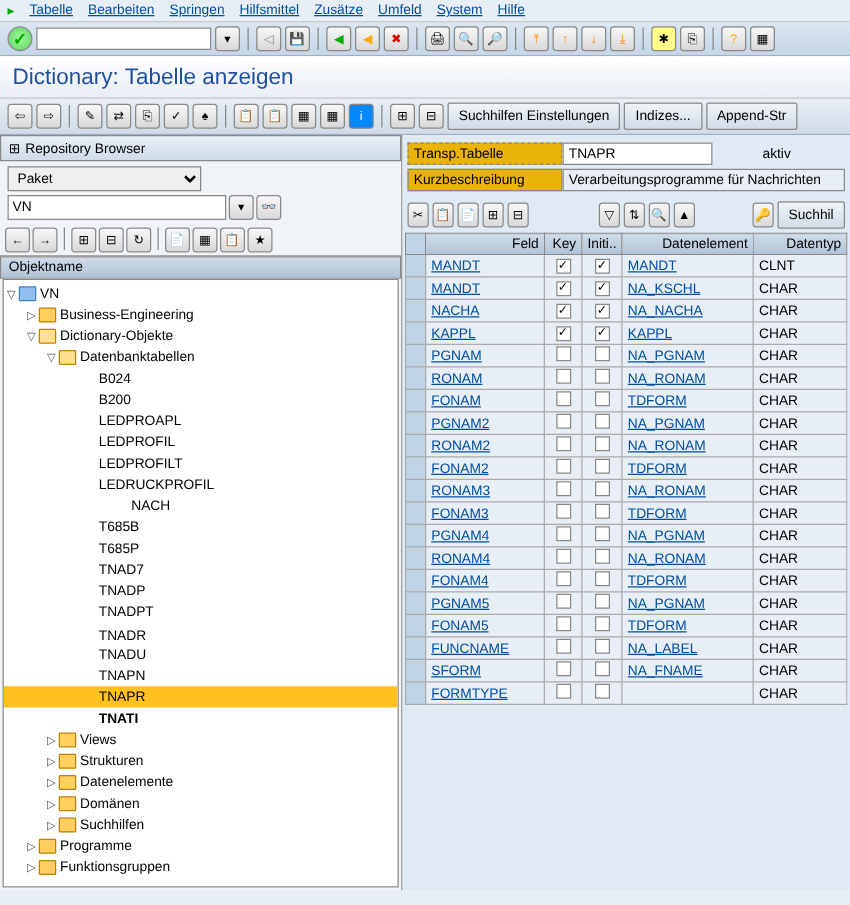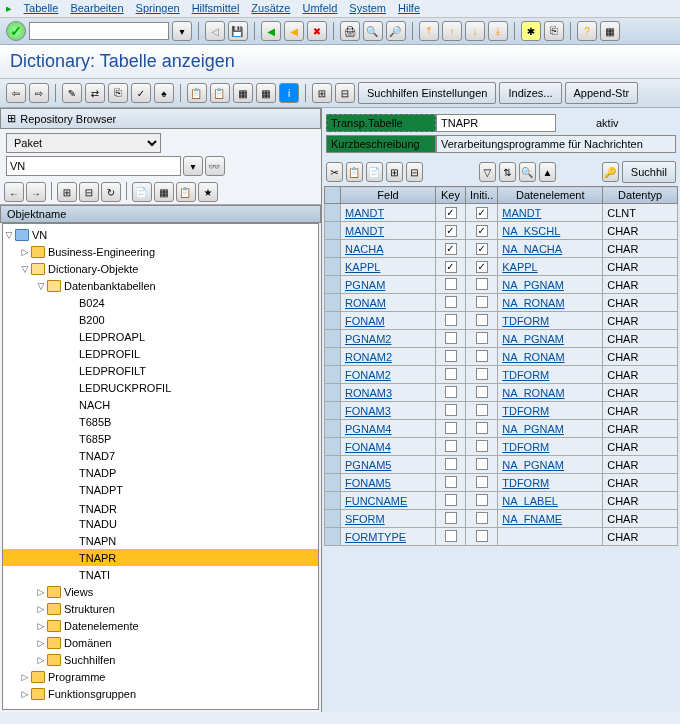--- a/index.html
+++ b/index.html
@@ -24,29 +24,29 @@
   .obj-hdr { background: linear-gradient(#d0dce8,#b0c4d8); border: 1px solid #888; padding: 2px 6px; font-size: 11px; }
   .tree { flex: 1; overflow-y: auto; background: #fff; border: 1px solid #888; margin: 0 2px 2px 2px; padding: 2px 0; font-size: 11px; }
   .tree-node { display: flex; align-items: center; height: 17px; padding: 0 2px; white-space: nowrap; }
   .tree-node.sel { background: #ffc020; }
   .twist { width: 12px; text-align: center; color: #555; cursor: pointer; font-size: 9px; }
   .folder { width: 14px; height: 12px; background: #ffd060; border: 1px solid #c08000; border-radius: 1px; margin-right: 3px; display: inline-block; }
   .folder.open { background: #ffe090; }
   .folder.blue { background: #90c0f0; border-color: #4080c0; }
   .info-grid { padding: 6px 4px 2px 4px; font-size: 11px; }
   .info-row { display: flex; align-items: center; margin-bottom: 3px; }
-  .info-lbl { width: 110px; background: #15803d; border: 1px solid #888; padding: 2px 4px; }
+  .info-lbl { width: 124px; background: #eab308; border: 1px solid #888; padding: 2px 4px; }
   .info-val { border: 1px solid #888; padding: 2px 4px; background: #e8eef5; }
   .tabs { display: flex; margin-top: 6px; border-bottom: 1px solid #4070a0; padding-left: 6px; }
   .tab { padding: 3px 12px; background: #c0d4e8; border: 1px solid #888; border-bottom: none; border-radius: 4px 4px 0 0; margin-right: 2px; cursor: pointer; font-size: 11px; color: #2050a0; }
   .tab.active { background: #4070a0; color: #fff; border-color: #305080; }
   .tbl-tb { padding: 3px 4px; display: flex; gap: 3px; align-items: center; }
   .tbl-wrap { flex: 1; overflow: auto; margin: 0 2px; }
   table.fields { border-collapse: collapse; font-size: 11px; width: 100%; }
-  table.fields th { background: linear-gradient(#d0dce8,#b0c4d8); border: 1px solid #888; padding: 2px 4px; text-align: center; font-weight: normal; position: sticky; top: 0; }
+  table.fields th { background: linear-gradient(#d0dce8,#b0c4d8); border: 1px solid #888; padding: 2px 4px; text-align: right; font-weight: normal; position: sticky; top: 0; }
   table.fields td { border: 1px solid #aaa; padding: 1px 4px; background: #e8eef5; height: 18px; }
   table.fields td.link { color: #0050a0; text-decoration: underline; cursor: pointer; }
   .chk { width: 12px; height: 12px; border: 1px solid #888; background: #fff; display: inline-block; text-align: center; line-height: 10px; font-size: 10px; }
   .chk.on::after { content: "✓"; }
   .col-sel { width: 16px; background: #c0d4e8 !important; }
   .sep { width: 1px; height: 18px; background: #888; margin: 0 3px; }
 </style>
 </head>
 <body>
 
@@ -190,21 +190,21 @@
         <div class="tree-node" style="padding-left: 48px;">
           <span class="twist"></span>
           <span style="width:16px;display:inline-block"></span>
           <span>LEDPROFILT</span>
         </div>
         <div class="tree-node" style="padding-left: 48px;">
           <span class="twist"></span>
           <span style="width:16px;display:inline-block"></span>
           <span>LEDRUCKPROFIL</span>
         </div>
-        <div class="tree-node" style="padding-left: 48px;">
+        <div class="tree-node" style="padding-left: 48px; margin-left: 26px;">
           <span class="twist"></span>
           <span style="width:16px;display:inline-block"></span>
           <span>NACH</span>
         </div>
         <div class="tree-node" style="padding-left: 48px;">
           <span class="twist"></span>
           <span style="width:16px;display:inline-block"></span>
           <span>T685B</span>
         </div>
         <div class="tree-node" style="padding-left: 48px;">
@@ -240,21 +240,21 @@
         <div class="tree-node" style="padding-left: 48px;">
           <span class="twist"></span>
           <span style="width:16px;display:inline-block"></span>
           <span>TNAPN</span>
         </div>
         <div class="tree-node sel" style="padding-left: 48px;">
           <span class="twist"></span>
           <span style="width:16px;display:inline-block"></span>
           <span>TNAPR</span>
         </div>
-        <div class="tree-node" style="padding-left: 48px;">
+        <div class="tree-node" style="padding-left: 48px; font-weight: bold;">
           <span class="twist"></span>
           <span style="width:16px;display:inline-block"></span>
           <span>TNATI</span>
         </div>
         <div class="tree-node" style="padding-left: 32px;">
           <span class="twist">▷</span>
           <span class="folder "></span>
           <span>Views</span>
         </div>
         <div class="tree-node" style="padding-left: 32px;">
@@ -433,20 +433,28 @@
             <tr>
               <td class="col-sel"></td>
               <td class="link">PGNAM4</td>
               <td style="text-align:center"><span class="chk "></span></td>
               <td style="text-align:center"><span class="chk "></span></td>
               <td class="link">NA_PGNAM</td>
               <td>CHAR</td>
             </tr>
             <tr>
               <td class="col-sel"></td>
+              <td class="link">RONAM4</td>
+              <td style="text-align:center"><span class="chk "></span></td>
+              <td style="text-align:center"><span class="chk "></span></td>
+              <td class="link">NA_RONAM</td>
+              <td>CHAR</td>
+            </tr>
+            <tr>
+              <td class="col-sel"></td>
               <td class="link">FONAM4</td>
               <td style="text-align:center"><span class="chk "></span></td>
               <td style="text-align:center"><span class="chk "></span></td>
               <td class="link">TDFORM</td>
               <td>CHAR</td>
             </tr>
             <tr>
               <td class="col-sel"></td>
               <td class="link">PGNAM5</td>
               <td style="text-align:center"><span class="chk "></span></td>

